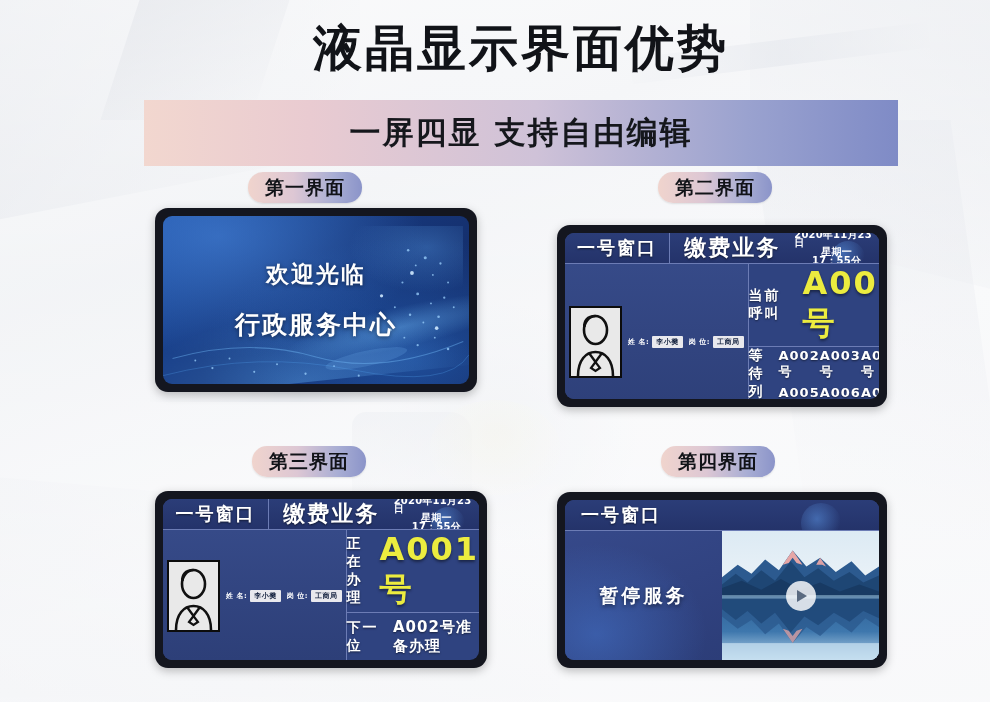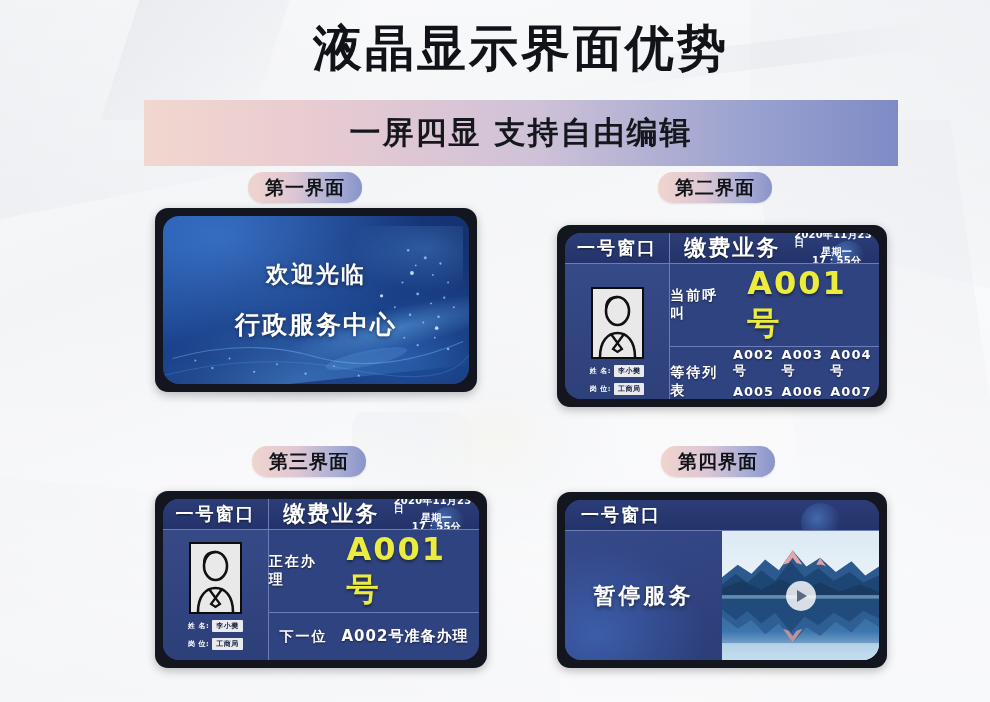--- a/index.html
+++ b/index.html
@@ -125,21 +125,21 @@
   
   .monitor {
     position: absolute;
     background: #14161f;
     border-radius: 13px;
     padding: 8px;
     box-shadow: 0 3px 10px rgba(0,0,0,.25);
   }
   .screen {
     width: 100%; height: 100%;
-    border-radius: 16px;
+    border-radius: 9px;
     overflow: hidden;
     position: relative;
   }
 
   .m1 { left: 129px; top: 208px; width: 322px; height: 184px; }
   .m2 { left: 531px; top: 225px; width: 330px; height: 182px; }
   .m3 { left: 129px; top: 491px; width: 332px; height: 177px; }
   .m4 { left: 531px; top: 492px; width: 330px; height: 176px; }
 
   
@@ -219,21 +219,21 @@
     width: 34px; height: 34px; border-radius: 50%;
     background: radial-gradient(circle at 35% 35%, rgba(90,150,230,.55), rgba(45,80,165,0) 70%);
   }
   .q-clock span { position: relative; z-index: 2; }
 
   .q-body { flex: 1 1 auto; display: flex; }
 
   .q-left {
     flex: 0 0 33.5%;
     border-right: 1px solid #6c7cb5;
-    display: flex; flex-direction: column;
+    display: flex; flex-direction: row;
     align-items: center; justify-content: center;
     gap: 6px;
     padding: 6px 4px 5px;
     background: linear-gradient(180deg, #364a88 0%, #2d3f78 100%);
   }
   .photo-box {
     width: 53px; height: 72px;
     background: #e9e9e9;
     border: 2px solid #0c0c0c;
     display: flex; align-items: flex-end; justify-content: center;
@@ -303,21 +303,21 @@
   }
   .p-body { flex: 1 1 auto; display: flex; }
   .p-left {
     flex: 0 0 50%;
     display: flex; align-items: center; justify-content: center;
     background:
       radial-gradient(ellipse at 20% 80%, rgba(70,120,210,.5), rgba(47,67,128,0) 62%),
       linear-gradient(160deg, #36498a 0%, #2c3d78 100%);
   }
   .p-text {
-    color: #fff; font-weight: 700; font-size: 22px; letter-spacing: 3px;
+    color: #fff; font-weight: 700; font-size: 19px; letter-spacing: 3px;
     text-shadow: 0 2px 4px rgba(0,0,0,.5);
   }
   .p-video { flex: 1 1 auto; position: relative; overflow: hidden; background: #cfe2f0; }
   .p-video svg { position: absolute; inset: 0; width: 100%; height: 100%; display: block; }
   .play-btn {
     position: absolute; left: 50%; top: 50%;
     width: 30px; height: 30px; margin: -15px 0 0 -15px;
     border-radius: 50%;
     background: rgba(255,255,255,.82);
     display: flex; align-items: center; justify-content: center;

